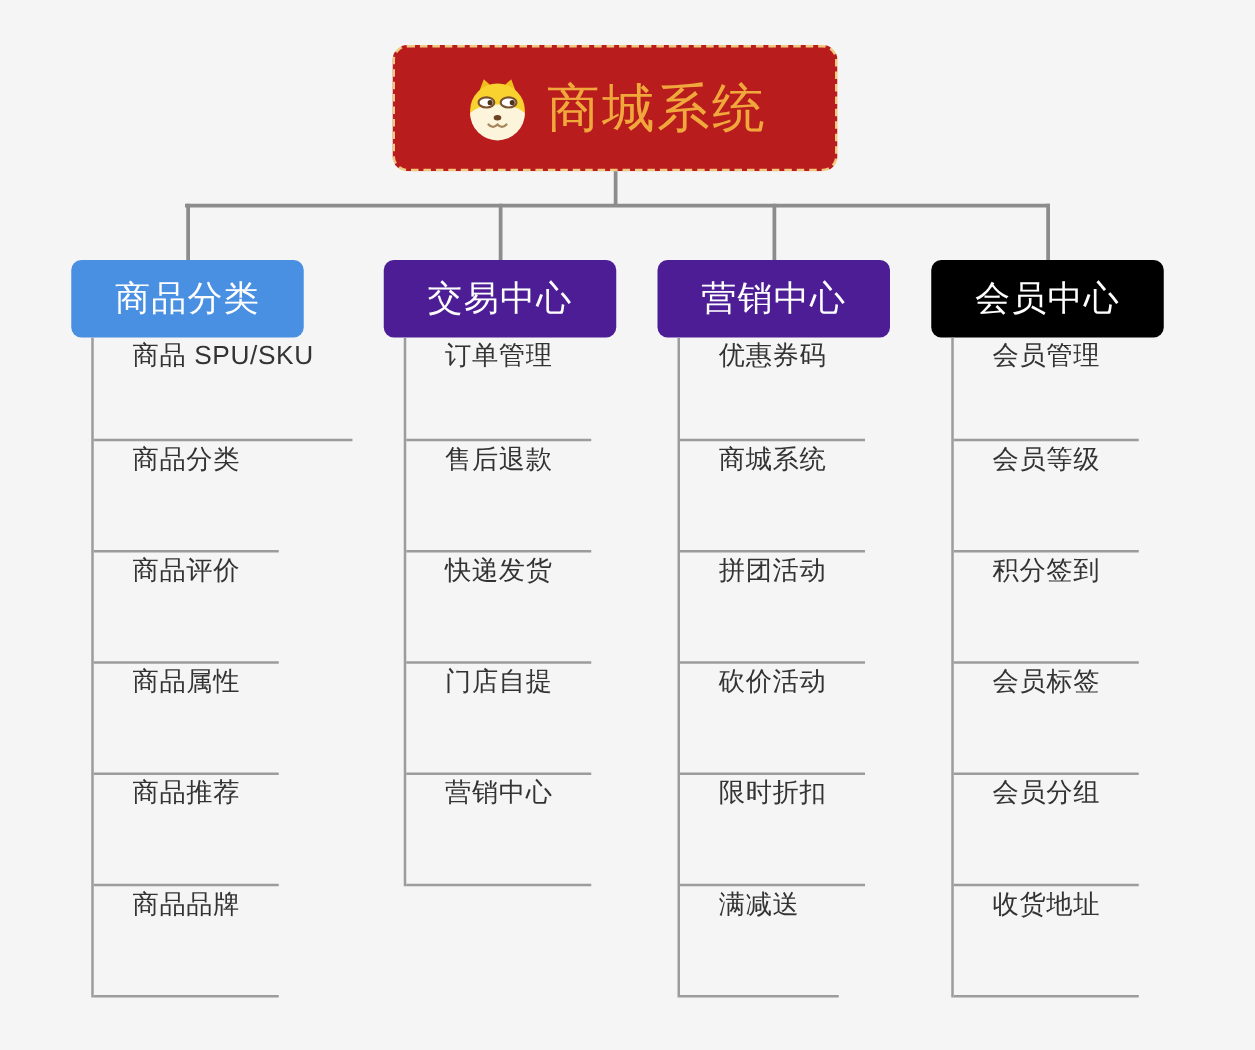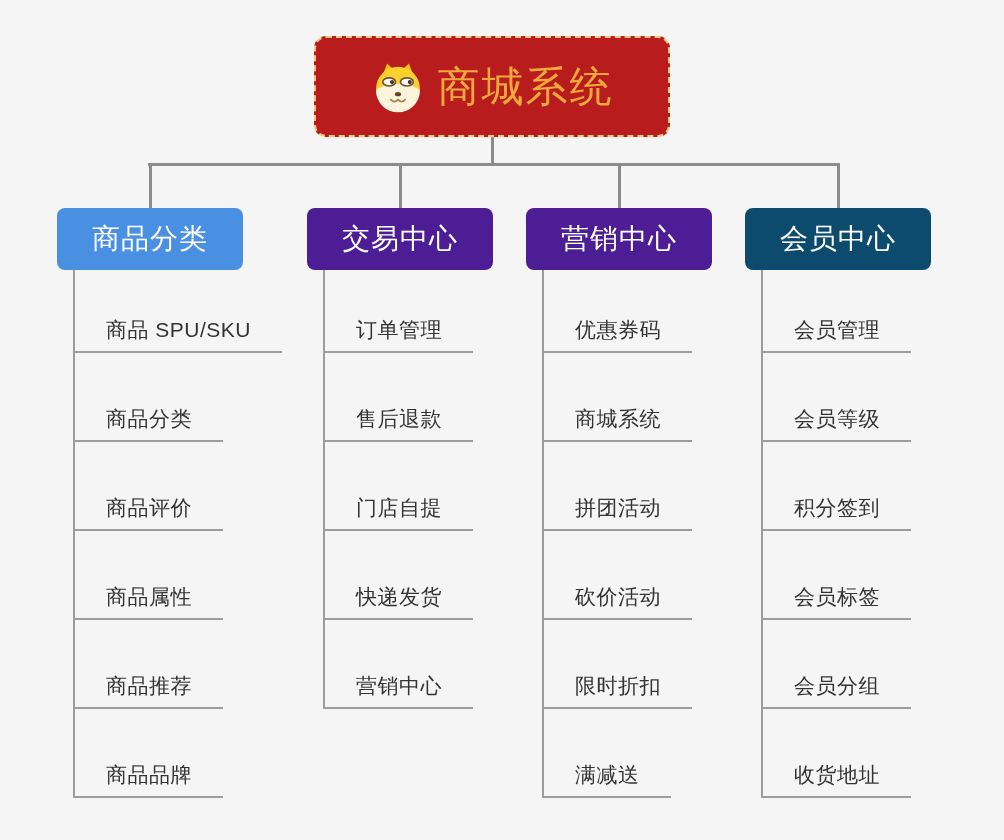--- a/index.html
+++ b/index.html
@@ -47,21 +47,21 @@
     color: var(--header-text, #FFFFFF);
     font-size: 28px; letter-spacing: 1px; white-space: nowrap;
   }
   .branch-items {
     list-style: none; margin: 0; padding: 0;
     position: absolute; left: 16px; top: 62px;
     border-left: 2px solid var(--branch-line, #9C9C9C);
   }
   .branch-items li {
     height: 89px;
-    display: flex; align-items: flex-end;
+    display: flex; 
   }
   .branch-items li:first-child { height: 83px; }
   .branch-item {
     display: inline-block;
     border-bottom: 2px solid var(--branch-line, #9C9C9C);
     padding: 0 31px 7px 31px;
     font-size: 21px; letter-spacing: 0.5px;
     color: var(--item-text, #333333);
     white-space: nowrap;
     cursor: pointer;
@@ -137,25 +137,25 @@
     <ul class="branch-items">
   <li>
     <span class="branch-item">订单管理</span>
   </li>
 
   <li>
     <span class="branch-item">售后退款</span>
   </li>
 
   <li>
+    <span class="branch-item">快递发货</span>
+  </li>
+
+  <li>
     <span class="branch-item">门店自提</span>
-  </li>
-
-  <li>
-    <span class="branch-item">快递发货</span>
   </li>
 
 
   <li>
     <span class="branch-item">营销中心</span>
   </li>
 </ul>
   </div>
 
   <div class="branch" style="left: 526px;">
@@ -183,21 +183,21 @@
     <span class="branch-item">限时折扣</span>
   </li>
 
   <li>
     <span class="branch-item">满减送</span>
   </li>
 </ul>
   </div>
 
   <div class="branch" style="left: 745px;">
-    <div class="branch-header" style="background: #0c4a6e;">
+    <div class="branch-header" style="background: #000000;">
       <span class="branch-label">会员中心</span>
     </div>
     <ul class="branch-items">
   <li>
     <span class="branch-item">会员管理</span>
   </li>
 
   <li>
     <span class="branch-item">会员等级</span>
   </li>

